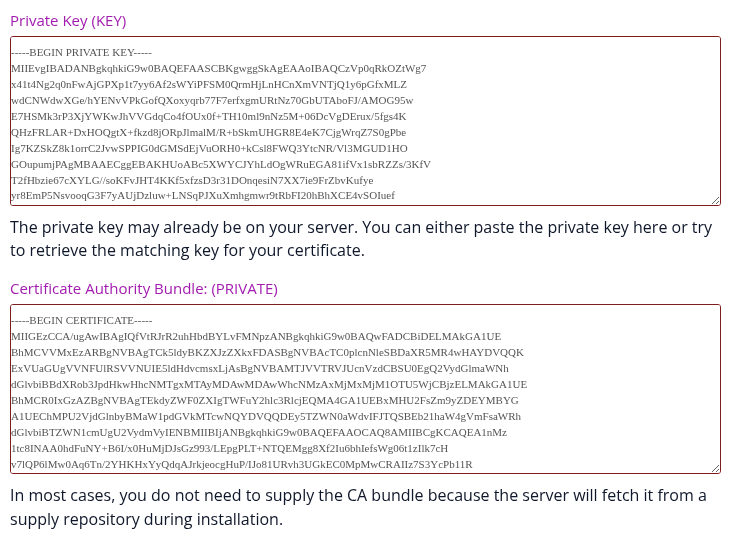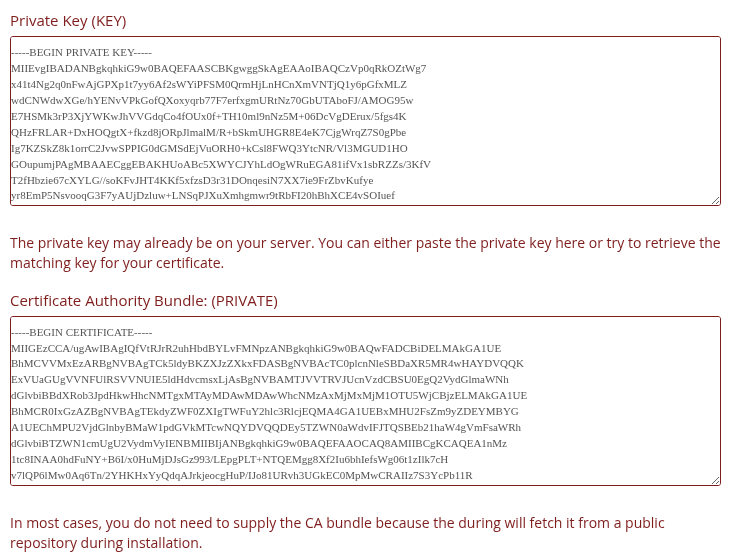--- a/index.html
+++ b/index.html
@@ -10,45 +10,45 @@
     body {
       font-family: "Open Sans", "Helvetica Neue", Arial, sans-serif;
       font-size: 14px;
       color: #444;
       padding: 0 10px;
       width: 731px;
       background: #fff;
     }
     .section-label {
       font-size: 15px;
-      color: #7f1d1d;
+      color: #a21caf;
       font-weight: 400;
       margin-top: 10px;
       margin-bottom: 6px;
     }
     .textarea-field {
       width: 100%;
       height: 170px;
       border: 1px solid #7f1d1d;
       border-radius: 3px;
       padding: 8px 0;
       font-family: Liberation Serif, serif;
       font-size: 11px;
       line-height: 1.45;
       color: #555;
       resize: vertical;
       overflow-y: scroll;
       white-space: pre;
       word-break: break-all;
     }
     .help-text {
-      color: #7f1d1d;
-      font-size: 14px;
+      color: #0f172a;
+      font-size: 16px;
       line-height: 1.45;
-      margin-top: 23px;
+      margin-top: 6px;
       margin-bottom: 16px;
     }
     .button-row {
       margin-top: 24px;
       margin-bottom: 14px;
       display: flex;
       gap: 8px;
     }
     .btn {
       display: inline-block;
@@ -92,21 +92,21 @@
 <textarea class="textarea-field" style="">-----BEGIN CERTIFICATE-----
 MIIGEzCCA/ugAwIBAgIQfVtRJrR2uhHbdBYLvFMNpzANBgkqhkiG9w0BAQwFADCBiDELMAkGA1UE
 BhMCVVMxEzARBgNVBAgTCk5ldyBKZXJzZXkxFDASBgNVBAcTC0plcnNleSBDaXR5MR4wHAYDVQQK
 ExVUaGUgVVNFUlRSVVNUIE5ldHdvcmsxLjAsBgNVBAMTJVVTRVJUcnVzdCBSU0EgQ2VydGlmaWNh
 dGlvbiBBdXRob3JpdHkwHhcNMTgxMTAyMDAwMDAwWhcNMzAxMjMxMjM1OTU5WjCBjzELMAkGA1UE
 BhMCR0IxGzAZBgNVBAgTEkdyZWF0ZXIgTWFuY2hlc3RlcjEQMA4GA1UEBxMHU2FsZm9yZDEYMBYG
 A1UEChMPU2VjdGlnbyBMaW1pdGVkMTcwNQYDVQQDEy5TZWN0aWdvIFJTQSBEb21haW4gVmFsaWRh
 dGlvbiBTZWN1cmUgU2VydmVyIENBMIIBIjANBgkqhkiG9w0BAQEFAAOCAQ8AMIIBCgKCAQEA1nMz
 1tc8INAA0hdFuNY+B6I/x0HuMjDJsGz993/LEpgPLT+NTQEMgg8Xf2Iu6bhIefsWg06t1zIlk7cH
 v7lQP6lMw0Aq6Tn/2YHKHxYyQdqAJrkjeocgHuP/IJo81URvh3UGkEC0MpMwCRAIIz7S3YcPb11R</textarea>
-<div class="help-text">In most cases, you do not need to supply the CA bundle because the during will fetch it from a public repository during installation.</div>
+<div class="help-text">In most cases, you do not need to supply the CA bundle because the server will fetch it from a supply repository during installation.</div>
 
 <div class="button-row">
   <button class="btn btn-primary">Install Certificate</button>
   <button class="btn btn-default">Reset</button>
 </div>
 
 
 
 
 </body></html>

